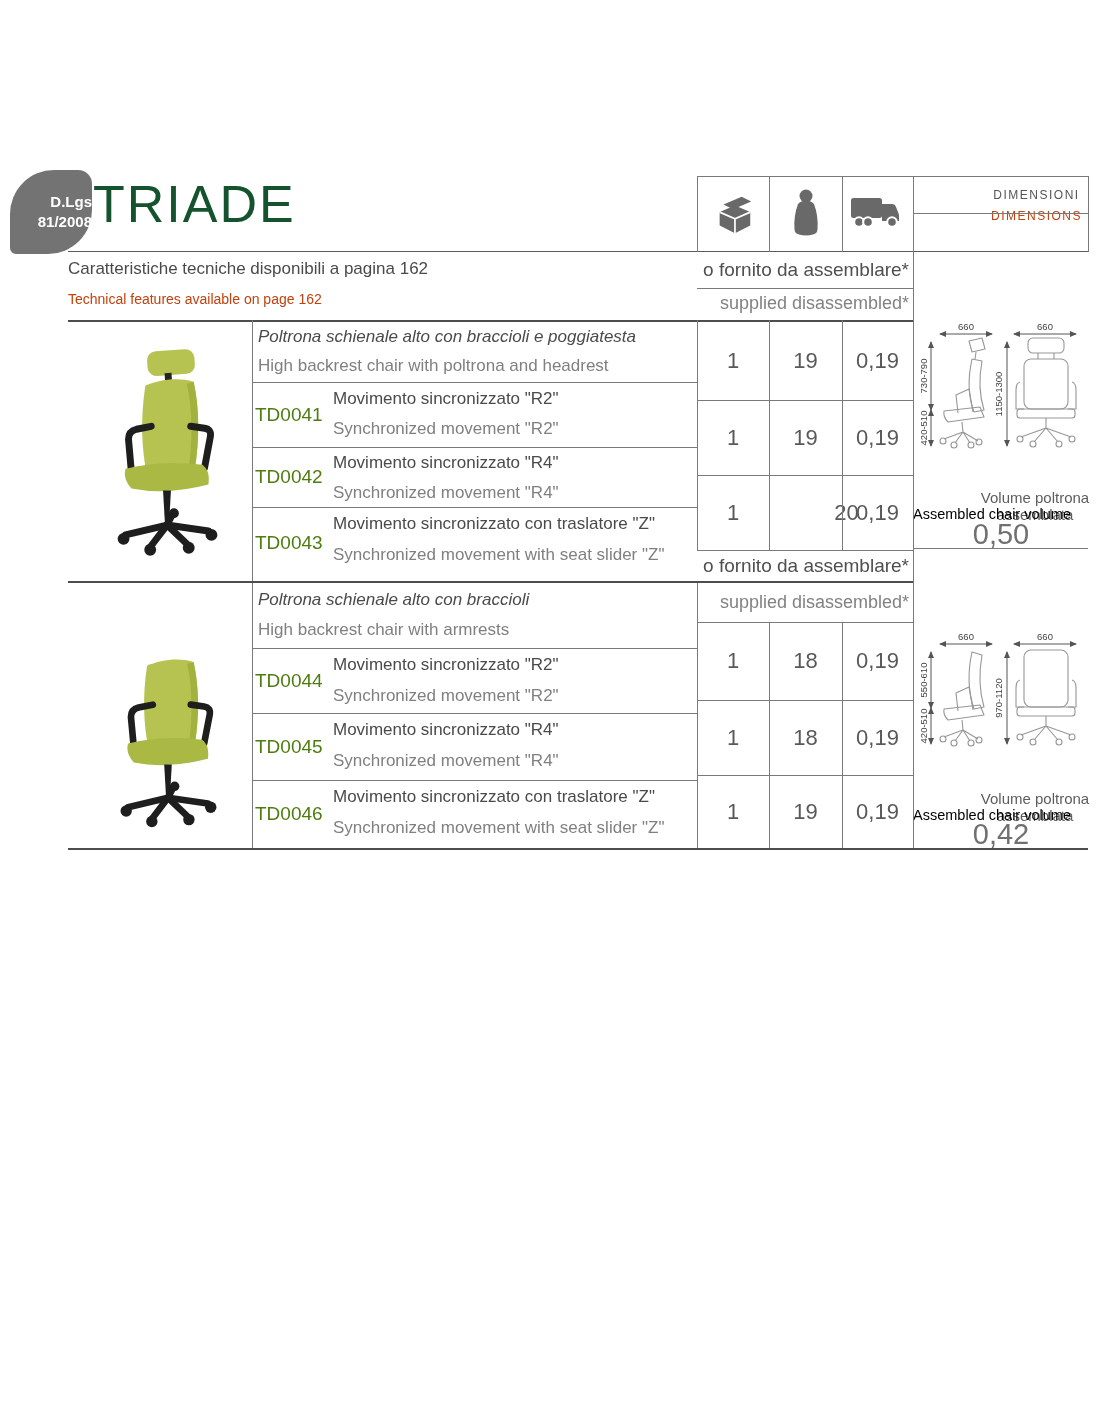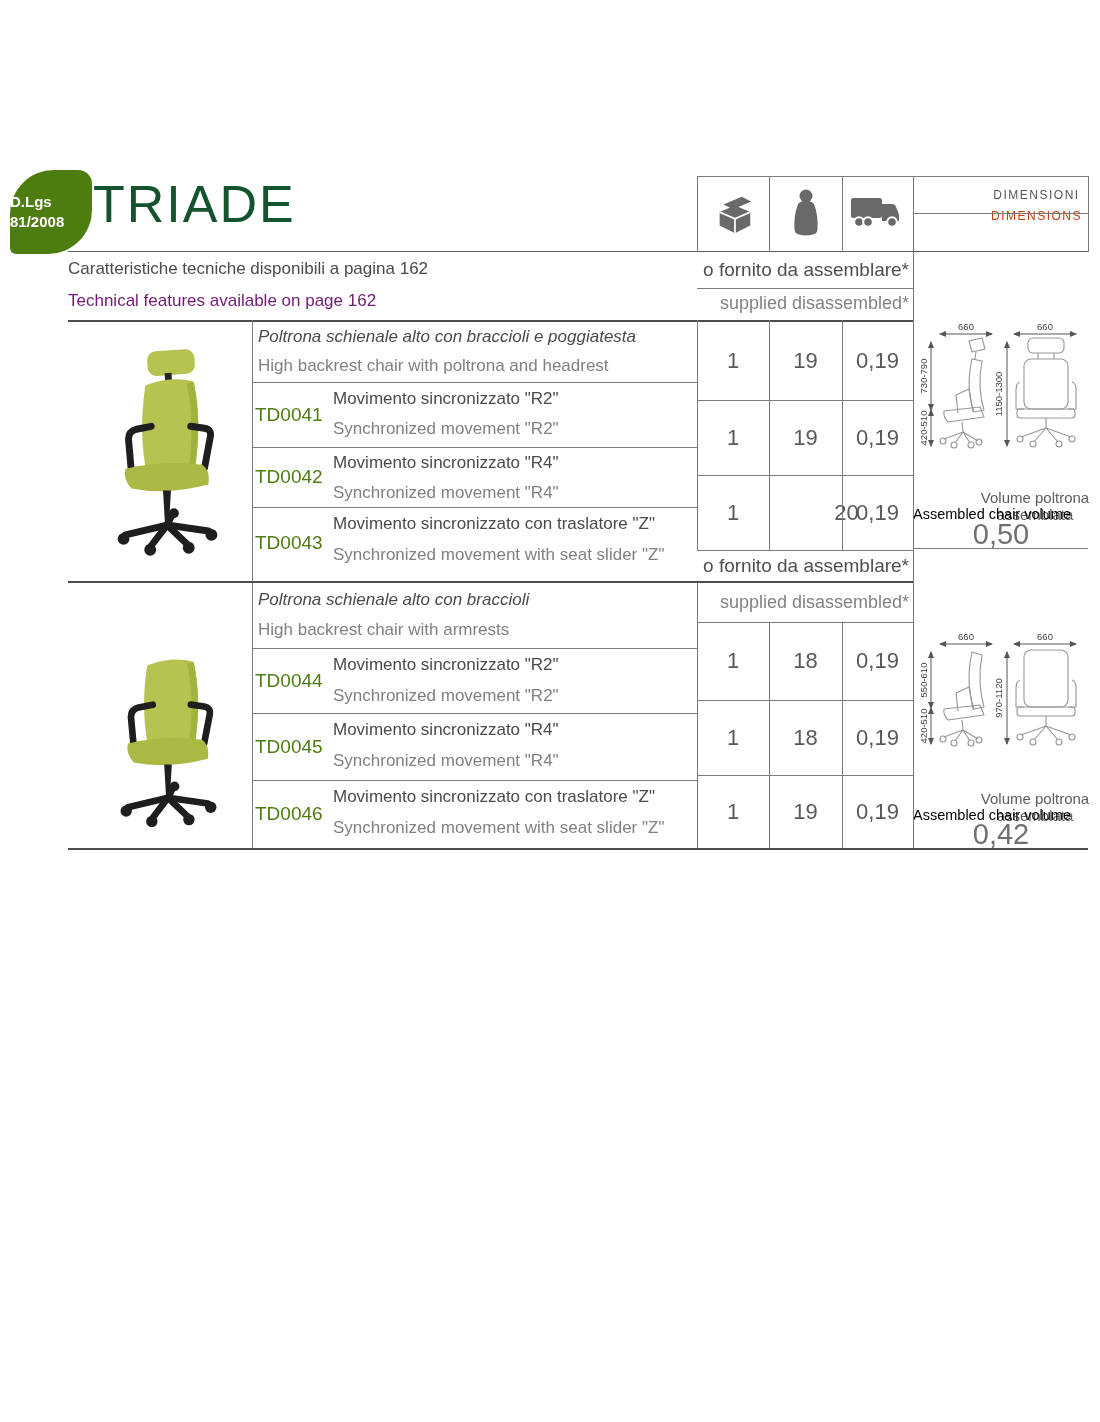--- a/index.html
+++ b/index.html
@@ -2,28 +2,28 @@
 <html><head>
 <meta charset="utf-8">
 <style>
   html,body{margin:0;padding:0;background:#ffffff;}
   .page{position:relative;width:1100px;height:1422px;background:#fff;overflow:hidden;
         font-family:"Liberation Sans", sans-serif;}
   .abs{position:absolute;}
   .hl{position:absolute;height:1px;background:#7a7a7a;}
   .hl2{position:absolute;height:2px;background:#4d4d4d;}
   .vl{position:absolute;width:1px;background:#7a7a7a;}
-  .badge{position:absolute;left:10px;top:170px;width:82px;height:84px;background:#4d7c0f;
-         border-radius:44px 14px 44px 6px;color:#fff;text-align:left;
+  .badge{position:absolute;left:10px;top:170px;width:82px;height:84px;background:#737373;
+         border-radius:44px 14px 44px 6px;color:#fff;text-align:right;
          display:flex;flex-direction:column;justify-content:center;
          font-size:15px;font-weight:bold;line-height:20px;}
   .title{position:absolute;left:93px;top:174px;font-size:52px;font-weight:500;
          letter-spacing:2px;color:#14532d;}
   .introIt{position:absolute;left:68px;top:259px;font-size:17px;color:#4a4a4a;}
-  .introEn{position:absolute;left:68px;top:291px;font-size:17px;color:#701a75;}
+  .introEn{position:absolute;left:68px;top:291px;font-size:14px;color:#c2410c;}
   .dimHead{position:absolute;left:913px;width:175px;height:37px;display:flex;
            align-items:center;justify-content:center;font-size:12px;letter-spacing:1.5px;margin-left:36px;}
   .bannerIt{position:absolute;left:697px;width:212px;text-align:right;padding-right:4px;
             font-size:19px;color:#4f4f4f;display:flex;align-items:center;justify-content:flex-end;}
   .bannerEn{position:absolute;left:697px;width:212px;text-align:right;padding-right:4px;
             font-size:18px;color:#828282;display:flex;align-items:center;justify-content:flex-end;}
   .prodIt{position:absolute;left:258px;width:432px;font-size:17px;color:#4a4a4a;font-style:italic;}
   .prodEn{position:absolute;left:258px;width:432px;font-size:17px;color:#808080;}
   .code{position:absolute;left:255px;width:78px;display:flex;align-items:center;
         font-size:19px;color:#4d7c0f;}

